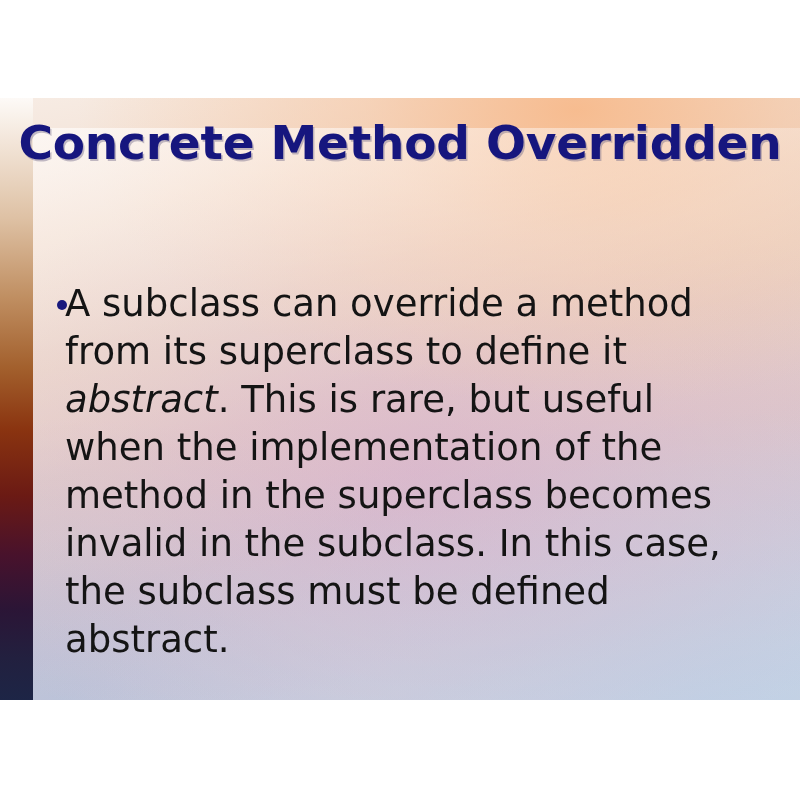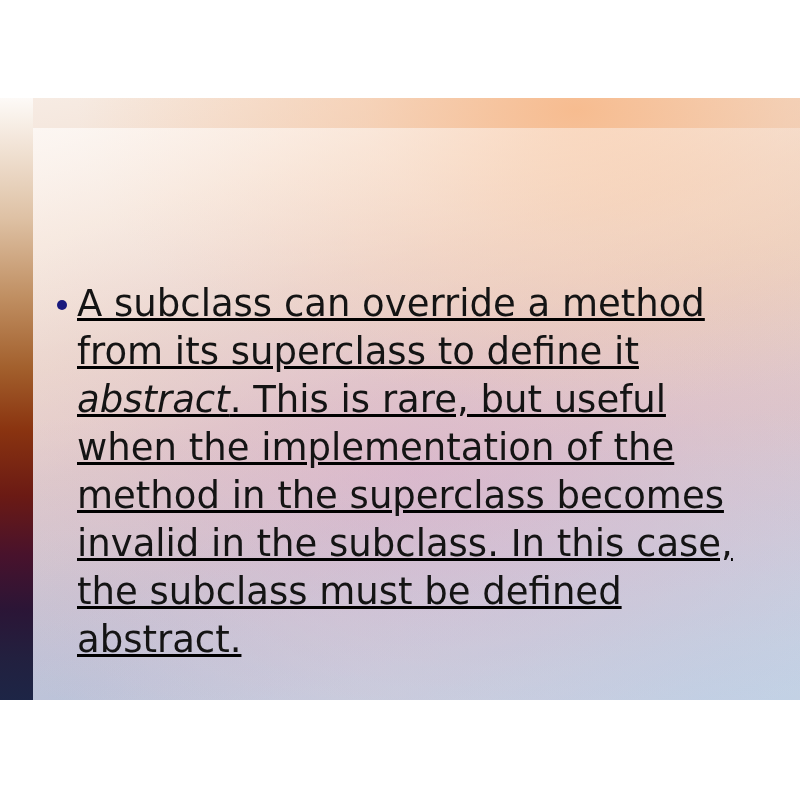--- a/index.html
+++ b/index.html
@@ -107,23 +107,22 @@
     position: absolute;
     left: 33px;
     top: 182px;
     right: 0;
     bottom: 0;
     overflow: hidden;
     z-index: 4;
   }
   .bullet-item {
     position: relative;
-    padding-left: 44px;
+    padding-left: 32px;
     padding-right: 40px;
-    text-decoration: underline;
   }
   .bullet-dot {
     position: absolute;
     left: 24px;
     top: 20px;
     width: 10px;
     height: 10px;
     border-radius: 50%;
     background: #19197d;
   }
@@ -145,20 +144,21 @@
 
   <div class="slide">
 
     <div class="slide-bg"></div>
 
     <div class="left-strip"></div>
 
     <div class="content-panel"></div>
 
     <div class="title-block">
+      <div class="title-line">Concrete Method Overridden</div>
     </div>
 
     <div class="body-block">
       <div class="bullet-item">
         <span class="bullet-dot"></span>
         <div class="bullet-text"><span>A subclass can override a method from its superclass to define it </span><em>abstract</em><span>. This is rare, but useful when the implementation of the method in the superclass becomes invalid in the subclass. In this case, the subclass must be defined abstract.</span></div>
       </div>
     </div>
 
   </div>

